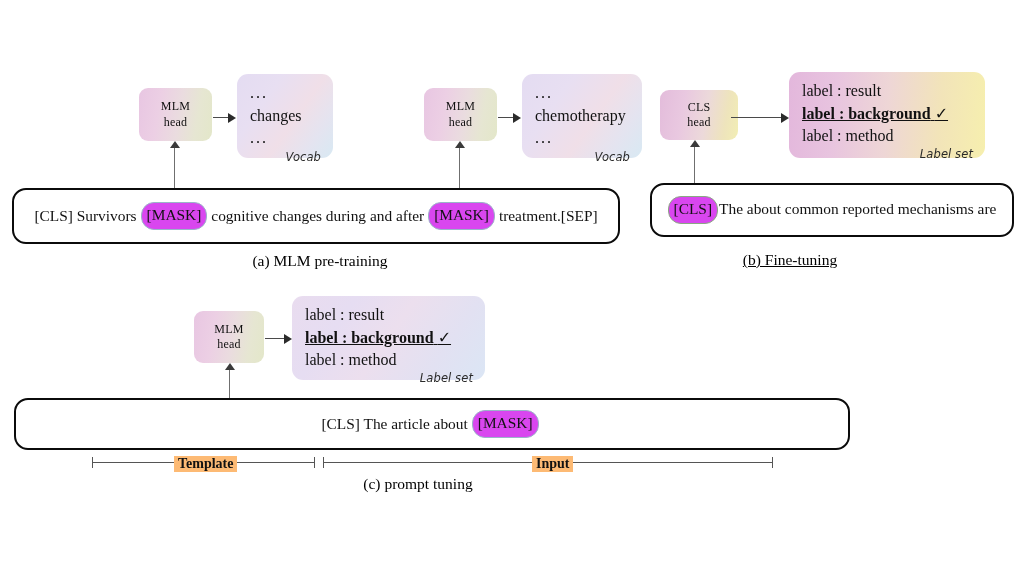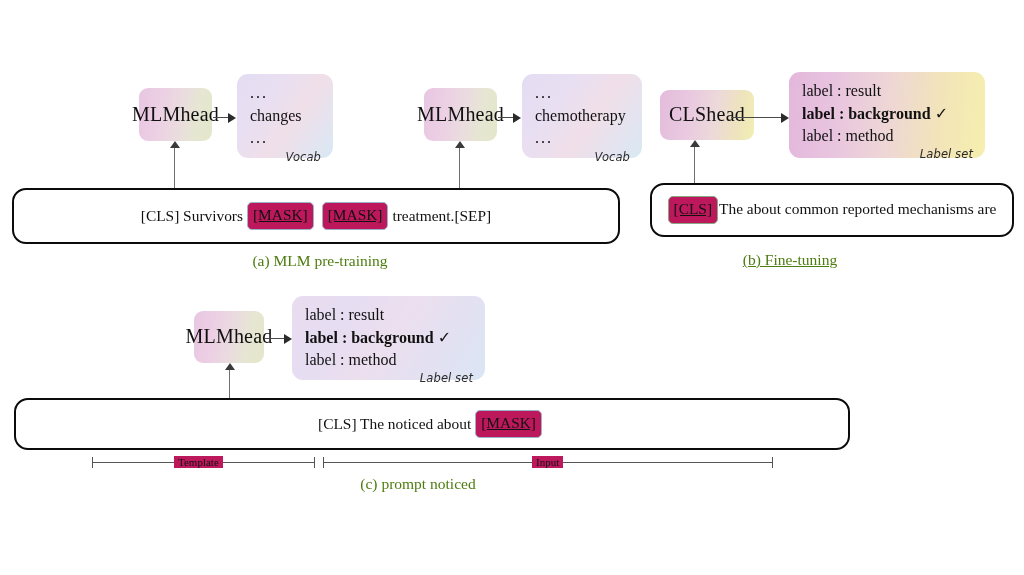--- a/index.html
+++ b/index.html
@@ -14,24 +14,24 @@
     overflow: hidden;
     font-family: "Liberation Serif", "DejaVu Serif", serif;
     color: #1a1a1a;
   }
 
   
   .headbox {
     position: absolute;
     border-radius: 9px;
     display: flex;
-    flex-direction: row;
+    flex-direction: column;
     align-items: center;
     justify-content: center;
-    font-size: 20px;
+    font-size: 12px;
     line-height: 1.28;
     color: #111;
     letter-spacing: .2px;
   }
   .head-mlm {
     background: linear-gradient(100deg, #e8c6e2 0%, #eccfe4 28%, #eadcdf 55%, #e6e6d2 78%, #e3e7c9 100%);
   }
   .head-cls {
     background: linear-gradient(100deg, #e3bcdb 0%, #e9c8e0 30%, #ecd9da 58%, #eee4bc 82%, #f2eeb4 100%);
   }
@@ -57,21 +57,21 @@
 
   .box-tag {
     font-family: "DejaVu Sans", sans-serif;
     font-style: italic;
     font-size: 11.5px;
     text-align: right;
     color: #2a2a2a;
     letter-spacing: .1px;
   }
   .dots { letter-spacing: 2px; font-size: 16px; }
-  .bold-line { font-weight: bold; }
+  .bold-line { font-weight: bold; text-decoration: underline; }
   .check { font-family: "DejaVu Sans", sans-serif; font-weight: normal; }
 
   
   .capsule {
     position: absolute;
     border: 2.1px solid #0b0b0b;
     border-radius: 14px;
     background: #fff;
     box-sizing: border-box;
     display: flex;
@@ -79,26 +79,25 @@
     justify-content: center;
     text-align: center;
     font-size: 15.4px;
     line-height: 1.3;
     color: #111;
     padding: 0 14px;
   }
 
   .tok {
     display: inline-block;
-    border-radius: 5px;
+    border-radius: 13px;
     padding: 2px 5px 3px 5px;
     margin: 0 4px;
-    background: #be185d;
+    background: #d946ef;
     white-space: nowrap;
-    text-decoration: underline;
   }
   .tok-mask { border: 1.3px solid #9ab4c9; }
   .tok-cls  { border: 1.3px solid #8aa883; }
 
   
   .vline {
     position: absolute;
     width: 1.4px;
     background: #6f6f6f;
   }
@@ -120,42 +119,43 @@
     border-top: 5px solid transparent;
     border-bottom: 5px solid transparent;
     border-left: 8px solid #2b2b2b;
   }
 
   
   .caption {
     position: absolute;
     font-size: 15.5px;
     text-align: center;
-    color: #4d7c0f;
+    color: #000000;
   }
 
   
   .span-rule {
     position: absolute;
     height: 1.1px;
     background: #555;
   }
   .span-tick {
     position: absolute;
     width: 1.1px;
     height: 11px;
     background: #555;
   }
   .span-label {
     position: absolute;
-    font-size: 11px;
-    background: #be185d;
+    font-size: 14px;
+    background: #fdba74;
     padding: 0 4px;
     color: #111;
     white-space: nowrap;
+    font-weight: bold;
   }
 </style>
 </head>
 <body>
 
 <div class="headbox head-mlm" style="left:139px; top:88px; width:73px; height:53px;">
   <span>MLM</span>
   <span>head</span>
 </div>
 
@@ -186,27 +186,28 @@
   <div class="dots">...</div>
   <div class="box-tag" style="margin-top:-1px;">Vocab</div>
 </div>
 
 <div class="vline" style="left:459px; top:148px; height:45px;"></div>
 <div class="arrow-up-head" style="left:455px; top:141px;"></div>
 
 <div class="capsule" style="left:12px; top:188px; width:608px; height:56px;">
   <span>[CLS] Survivors</span>
   <span class="tok tok-mask">[MASK]</span>
+  <span>cognitive changes during and after</span>
   <span class="tok tok-mask">[MASK]</span>
   <span>treatment.[SEP]</span>
 </div>
 
 <div class="caption" style="left:232px; top:252px; width:176px;">(a) MLM pre-training</div>
 
-<div class="headbox head-cls" style="left:660px; top:90px; width:94px; height:50px;">
+<div class="headbox head-cls" style="left:660px; top:90px; width:78px; height:50px;">
   <span>CLS</span>
   <span>head</span>
 </div>
 
 <div class="hline" style="left:731px; top:117px; width:51px;"></div>
 <div class="arrow-right-head" style="left:781px; top:113px;"></div>
 
 <div class="panelbox labelbox-b" style="left:789px; top:72px; width:196px; height:86px;">
   <div>label : result</div>
   <div class="bold-line">
@@ -243,27 +244,27 @@
     <span class="check">✓</span>
   </div>
   <div>label : method</div>
   <div class="box-tag" style="margin-top:-2px;">Label set</div>
 </div>
 
 <div class="vline" style="left:229px; top:370px; height:39px;"></div>
 <div class="arrow-up-head" style="left:225px; top:363px;"></div>
 
 <div class="capsule" style="left:14px; top:398px; width:836px; height:52px;">
-  <span>[CLS] The noticed about</span>
+  <span>[CLS] The article about</span>
   <span class="tok tok-mask">[MASK]</span>
 </div>
 
 <div class="span-tick" style="left:92px; top:457px;"></div>
 <div class="span-rule" style="left:92px; top:462px; width:223px;"></div>
 <div class="span-tick" style="left:314px; top:457px;"></div>
 <div class="span-label" style="left:174px; top:456px;">Template</div>
 
 <div class="span-tick" style="left:323px; top:457px;"></div>
 <div class="span-rule" style="left:323px; top:462px; width:450px;"></div>
 <div class="span-tick" style="left:772px; top:457px;"></div>
 <div class="span-label" style="left:532px; top:456px;text-align:right;">Input</div>
 
-<div class="caption" style="left:333px; top:475px; width:170px;">(c) prompt noticed</div>
+<div class="caption" style="left:333px; top:475px; width:170px;">(c) prompt tuning</div>
 
 </body></html>

